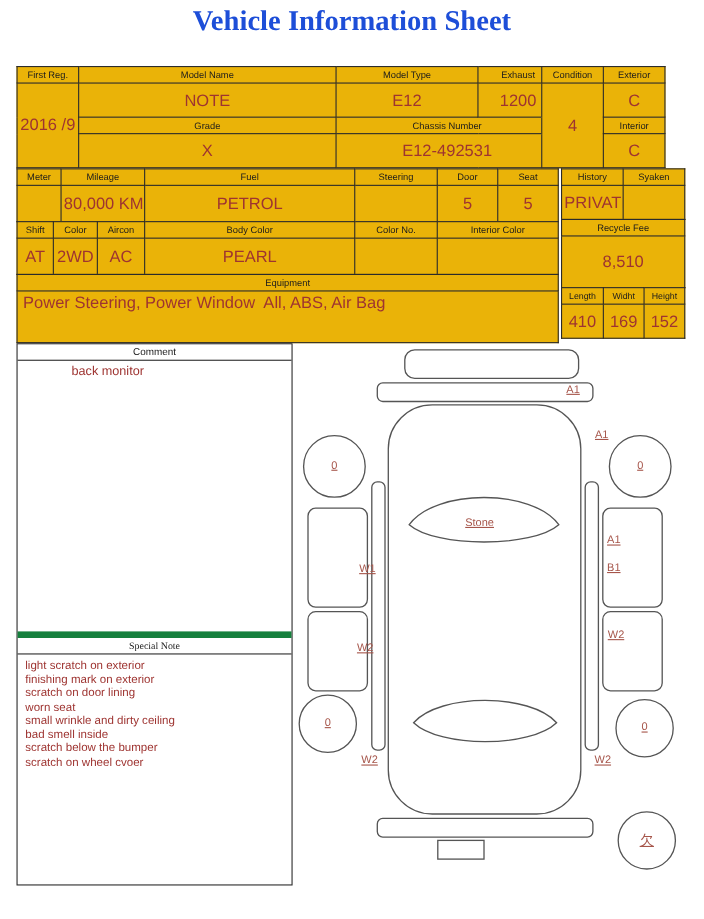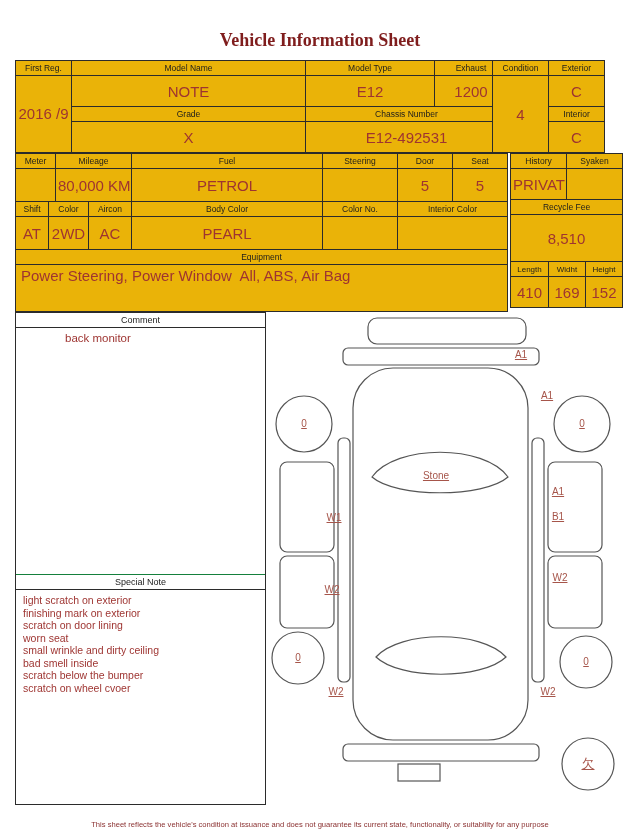--- a/index.html
+++ b/index.html
@@ -1,19 +1,19 @@
 <!DOCTYPE html>
 <html><head>
 <meta charset="utf-8">
 <style>
   html,body{margin:0;padding:0;background:#ffffff;}
   .page{position:relative;width:640px;height:835px;background:#fff;overflow:hidden;
         font-family:"Liberation Sans",sans-serif;color:#1c1c1c;}
-  .title{position:absolute;top:30px;left:0;width:100%;text-align:center;
-         font-family:"Liberation Serif",serif;font-size:18px;font-weight:600;color:#7f1d1d;}
+  .title{position:absolute;top:4px;left:0;width:100%;text-align:center;
+         font-family:"Liberation Serif",serif;font-size:26px;font-weight:600;color:#1d4ed8;}
 
   table.tb{border-collapse:collapse;table-layout:fixed;background:#eab308;}
   .tb td{border:1px solid #2b2b2b;text-align:center;vertical-align:middle;
          padding:0 2px;overflow:hidden;white-space:nowrap;}
   td.lbl{font-size:8.5px;color:#1c1c1c;height:14px;}
   td.val{color:#9e3431;font-size:15px;height:30px;}
   .fs10{font-size:10px;}.fs11{font-size:11.5px;}.fs12{font-size:12px;}
   .fs13{font-size:13px;}.fs14{font-size:14px;}.big{font-size:18px;}
   .pre{white-space:pre-line;line-height:1.1;}
   .left-a{text-align:left !important;}
@@ -24,21 +24,21 @@
   #details-wrap table{width:492px;margin-top:-1px;}
   #details-wrap table:first-child{margin-top:0;}
   #history-wrap{position:absolute;left:510px;top:153px;width:112px;}
   #history-wrap table{width:112px;margin-top:-1px;}
   #history-wrap table:first-child{margin-top:0;}
 
   #comment-box{position:absolute;left:15px;top:312px;width:249px;height:491px;
                border:1px solid #2b2b2b;background:#fff;}
   .box-hdr{height:14px;line-height:14px;text-align:center;font-size:9px;color:#1c1c1c;
            border-bottom:1px solid #2b2b2b;}
-  .box-hdr.mid{border-top:1px solid #15803d;}
+  .box-hdr.mid{border-top:6px solid #15803d;font-family:Liberation Serif, serif;}
   #comment-text{height:238px;padding:4px 6px;color:#9e3431;font-size:11.5px;text-align:left;margin-left:43px;}
   #note-list{padding:4px 7px;color:#9e3431;font-size:10.5px;line-height:12.5px;text-align:left;}
 
   #diagram{position:absolute;left:266px;top:312px;width:366px;height:500px;}
   #diagram svg{position:absolute;left:0;top:0;}
   .mark{position:absolute;transform:translate(-50%,-50%);color:#a6554a;
         font-size:10px;line-height:10px;text-decoration:underline;}
   .mark.kanji{font-size:13px;}
 
   #footer{position:absolute;left:0;top:820px;width:100%;text-align:center;
@@ -277,15 +277,14 @@
     <span class="mark" style="left:68px;top:206px;">W1</span>
     <span class="mark" style="left:66px;top:278px;">W2</span>
     <span class="mark" style="left:294px;top:266px;">W2</span>
     <span class="mark" style="left:32px;top:346px;">0</span>
     <span class="mark" style="left:320px;top:350px;">0</span>
     <span class="mark" style="left:70px;top:380px;">W2</span>
     <span class="mark" style="left:282px;top:380px;">W2</span>
     <span class="mark kanji" style="left:322px;top:452px;">欠</span>
   </div>
 
-  <div id="footer">This sheet reflects the vehicle's condition at issuance and does not guarantee its current state, functionality, or suitability for any purpose</div>
 
 </div>
 
 </body></html>

